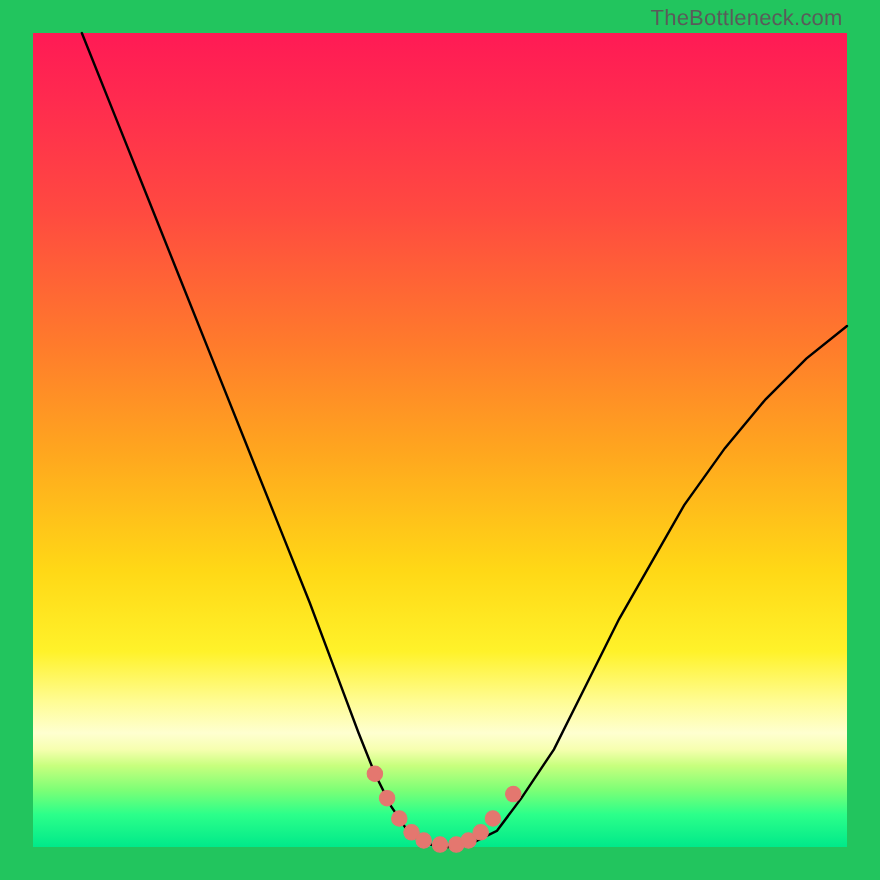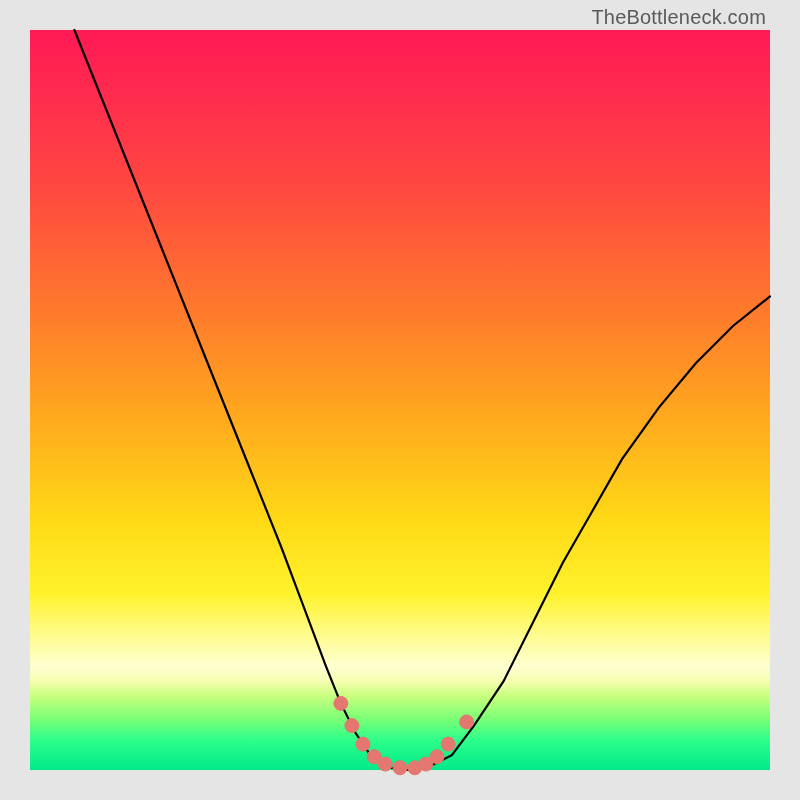--- a/index.html
+++ b/index.html
@@ -8,21 +8,21 @@
     width: 800px;
     height: 800px;
     background: #000;
     overflow: hidden;
     font-family: Arial, Helvetica, sans-serif;
   }
   .frame {
     position: relative;
     width: 800px;
     height: 800px;
-    background: #e5e5e5;
+    background: #22c55e;
   }
   .plot {
     position: absolute;
     left: 30px;
     top: 30px;
     width: 740px;
     height: 740px;
     
     background: linear-gradient(
       to bottom,

